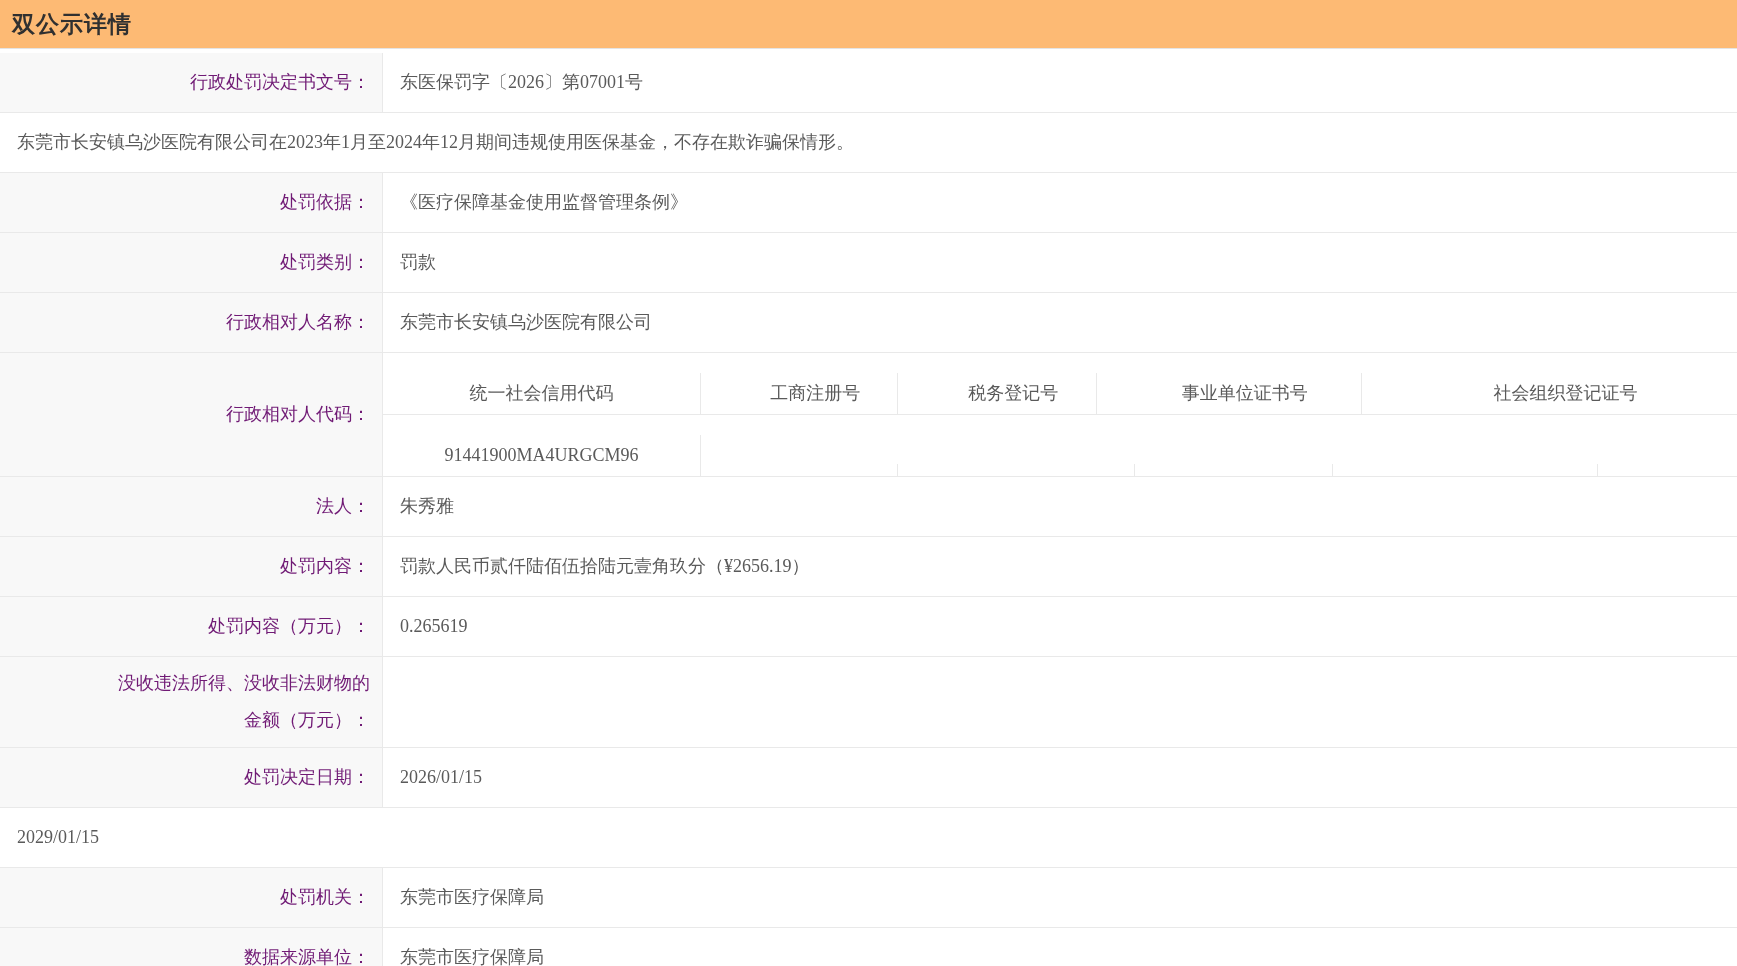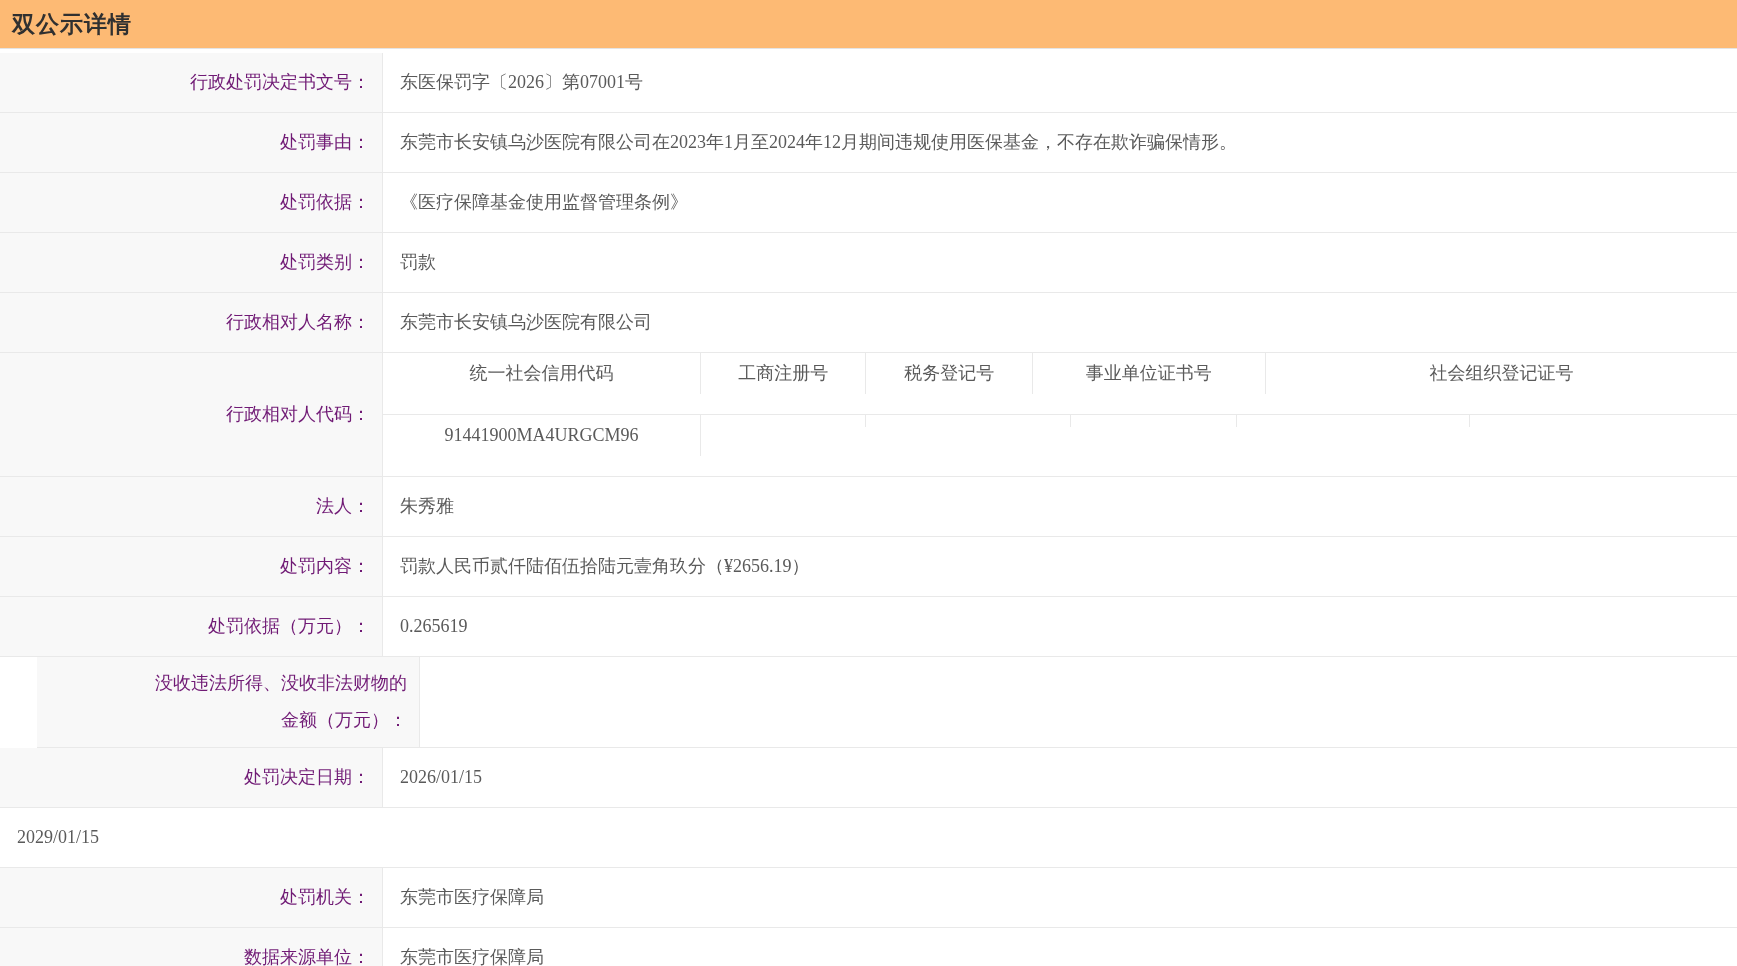--- a/index.html
+++ b/index.html
@@ -54,35 +54,36 @@
   }
   .row-value {
     flex: 1 1 auto;
     display: flex;
     align-items: center;
     padding: 8px 24px 8px 17px;
     font-size: 18px;
     line-height: 1.6;
     color: #5a5a5a;
   }
-  .row-tall { min-height: 82px; margin-left: 37px; }
+  .row-tall { min-height: 82px; }
   .row-code { min-height: 124px; }
   .row-code .row-value {
     padding: 0;
     align-items: stretch;
   }
   .code-table {
     display: flex;
     flex-direction: column;
     width: 100%;
   }
   .code-row {
     display: flex;
-    align-items: flex-start;
+    align-items: flex-end;
     flex: 1 1 50%;
+    gap: 32px;
   }
   .code-row-header { border-bottom: 1px solid #e9e9e9; min-height: 62px; }
   .code-row-values { min-height: 61px; }
   .code-cell {
     display: flex;
     align-items: center;
     justify-content: center;
     text-align: center;
     font-size: 18px;
     color: #5a5a5a;
@@ -107,21 +108,20 @@
   </header>
 
   <main>
 
     <div class="row">
       <div class="row-label">行政处罚决定书文号：</div>
       <div class="row-value">东医保罚字〔2026〕第07001号</div>
     </div>
 
     <div class="row">
-      <div class="row-label">处罚事由：</div>
       <div class="row-value">东莞市长安镇乌沙医院有限公司在2023年1月至2024年12月期间违规使用医保基金，不存在欺诈骗保情形。</div>
     </div>
 
     <div class="row">
       <div class="row-label">处罚依据：</div>
       <div class="row-value">《医疗保障基金使用监督管理条例》</div>
     </div>
 
     <div class="row">
       <div class="row-label">处罚类别：</div>
@@ -160,21 +160,21 @@
       <div class="row-label">法人：</div>
       <div class="row-value">朱秀雅</div>
     </div>
 
     <div class="row">
       <div class="row-label">处罚内容：</div>
       <div class="row-value">罚款人民币贰仟陆佰伍拾陆元壹角玖分（¥2656.19）</div>
     </div>
 
     <div class="row">
-      <div class="row-label">处罚依据（万元）：</div>
+      <div class="row-label">处罚内容（万元）：</div>
       <div class="row-value">0.265619</div>
     </div>
 
     <div class="row row-tall">
       <div class="row-label">没收违法所得、没收非法财物的
 金额（万元）：</div>
       <div class="row-value"></div>
     </div>
 
     <div class="row">

